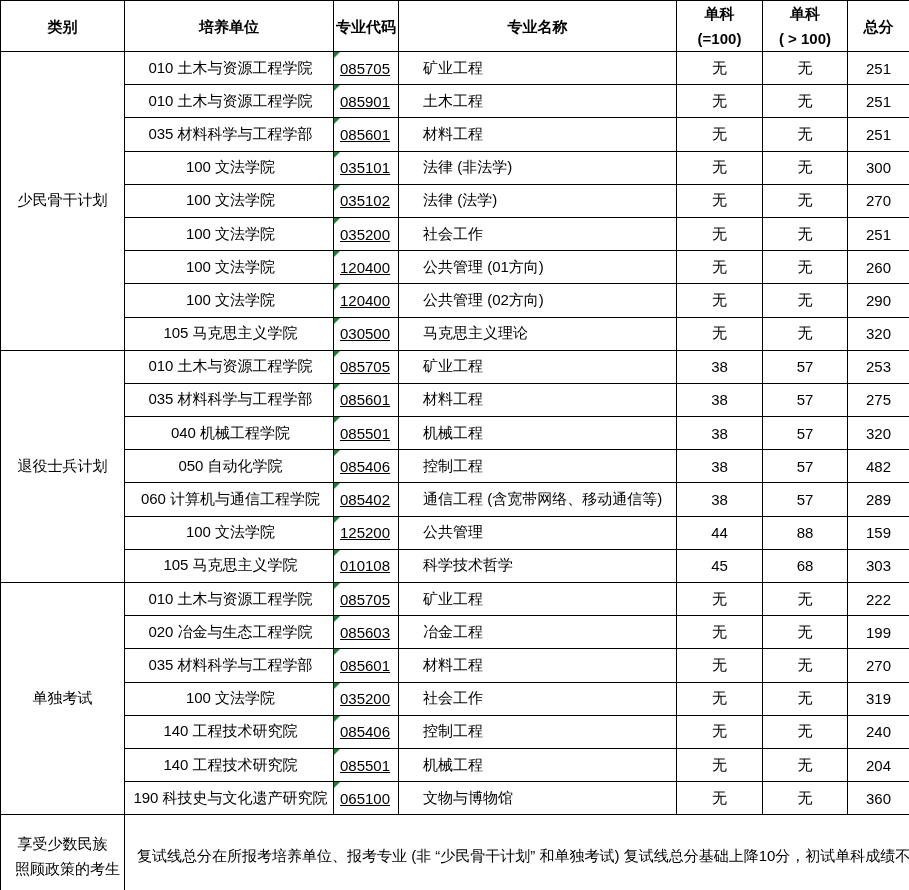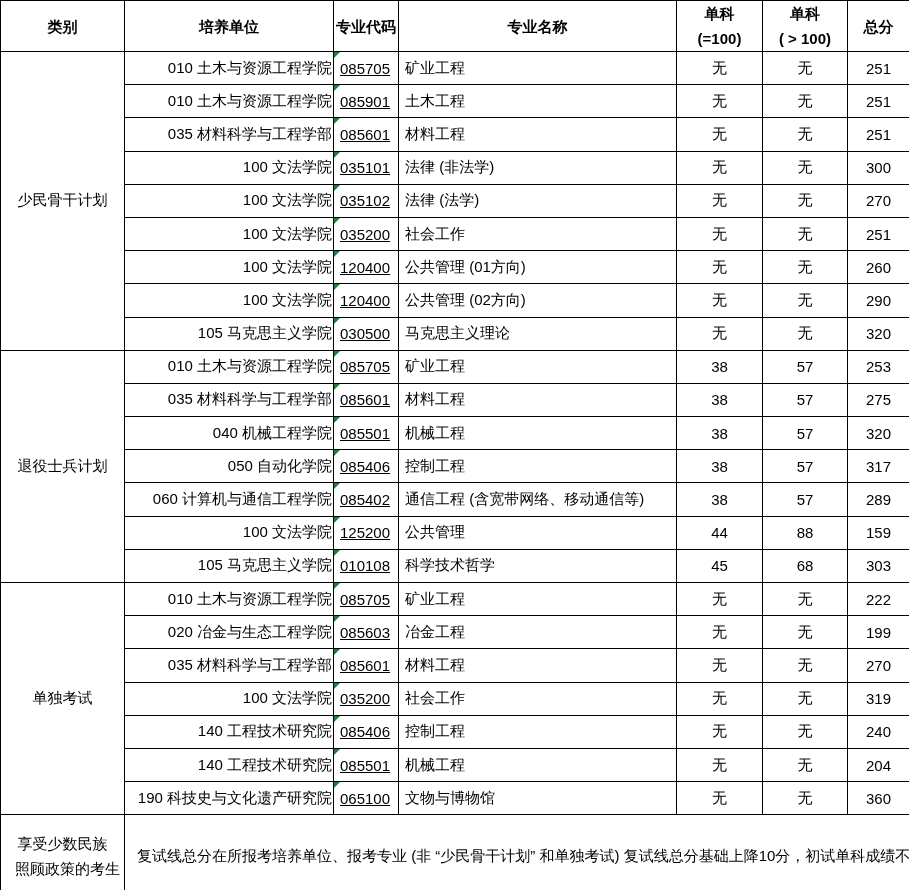--- a/index.html
+++ b/index.html
@@ -31,23 +31,23 @@
   th {
     font-weight: bold;
     text-align: center;
     padding: 0;
     line-height: 19px;
   }
   .cat-cell {
     text-align: center;
     padding: 0 14px;
   }
-  .unit-cell { padding-left: 4px; text-align: right; }
+  .unit-cell { padding-left: 4px; text-align: center; }
   .code-cell { padding-left: 6px; text-align: left; position: relative; text-decoration: underline; }
-  .major-cell { padding-left: 6px; text-align: left; }
+  .major-cell { padding-left: 24px; text-align: left; }
   .num-cell { text-align: center; }
   .corner-flag {
     position: absolute;
     top: 0;
     left: 0;
     width: 0;
     height: 0;
     border-top: 6px solid #1E7E34;
     border-right: 6px solid transparent;
   }
@@ -188,21 +188,21 @@
         <td class="num-cell">38</td>
         <td class="num-cell">57</td>
         <td class="num-cell">320</td>
       </tr>
       <tr>
         <td class="unit-cell">050 自动化学院</td>
         <td class="code-cell"><span class="corner-flag" style="border-top-color: rgb(30, 126, 52);"></span><span>085406</span></td>
         <td class="major-cell">控制工程</td>
         <td class="num-cell">38</td>
         <td class="num-cell">57</td>
-        <td class="num-cell">317</td>
+        <td class="num-cell">482</td>
       </tr>
       <tr>
         <td class="unit-cell">060 计算机与通信工程学院</td>
         <td class="code-cell"><span class="corner-flag" style="border-top-color: rgb(30, 126, 52);"></span><span>085402</span></td>
         <td class="major-cell">通信工程 (含宽带网络、移动通信等)</td>
         <td class="num-cell">38</td>
         <td class="num-cell">57</td>
         <td class="num-cell">289</td>
       </tr>
       <tr>

